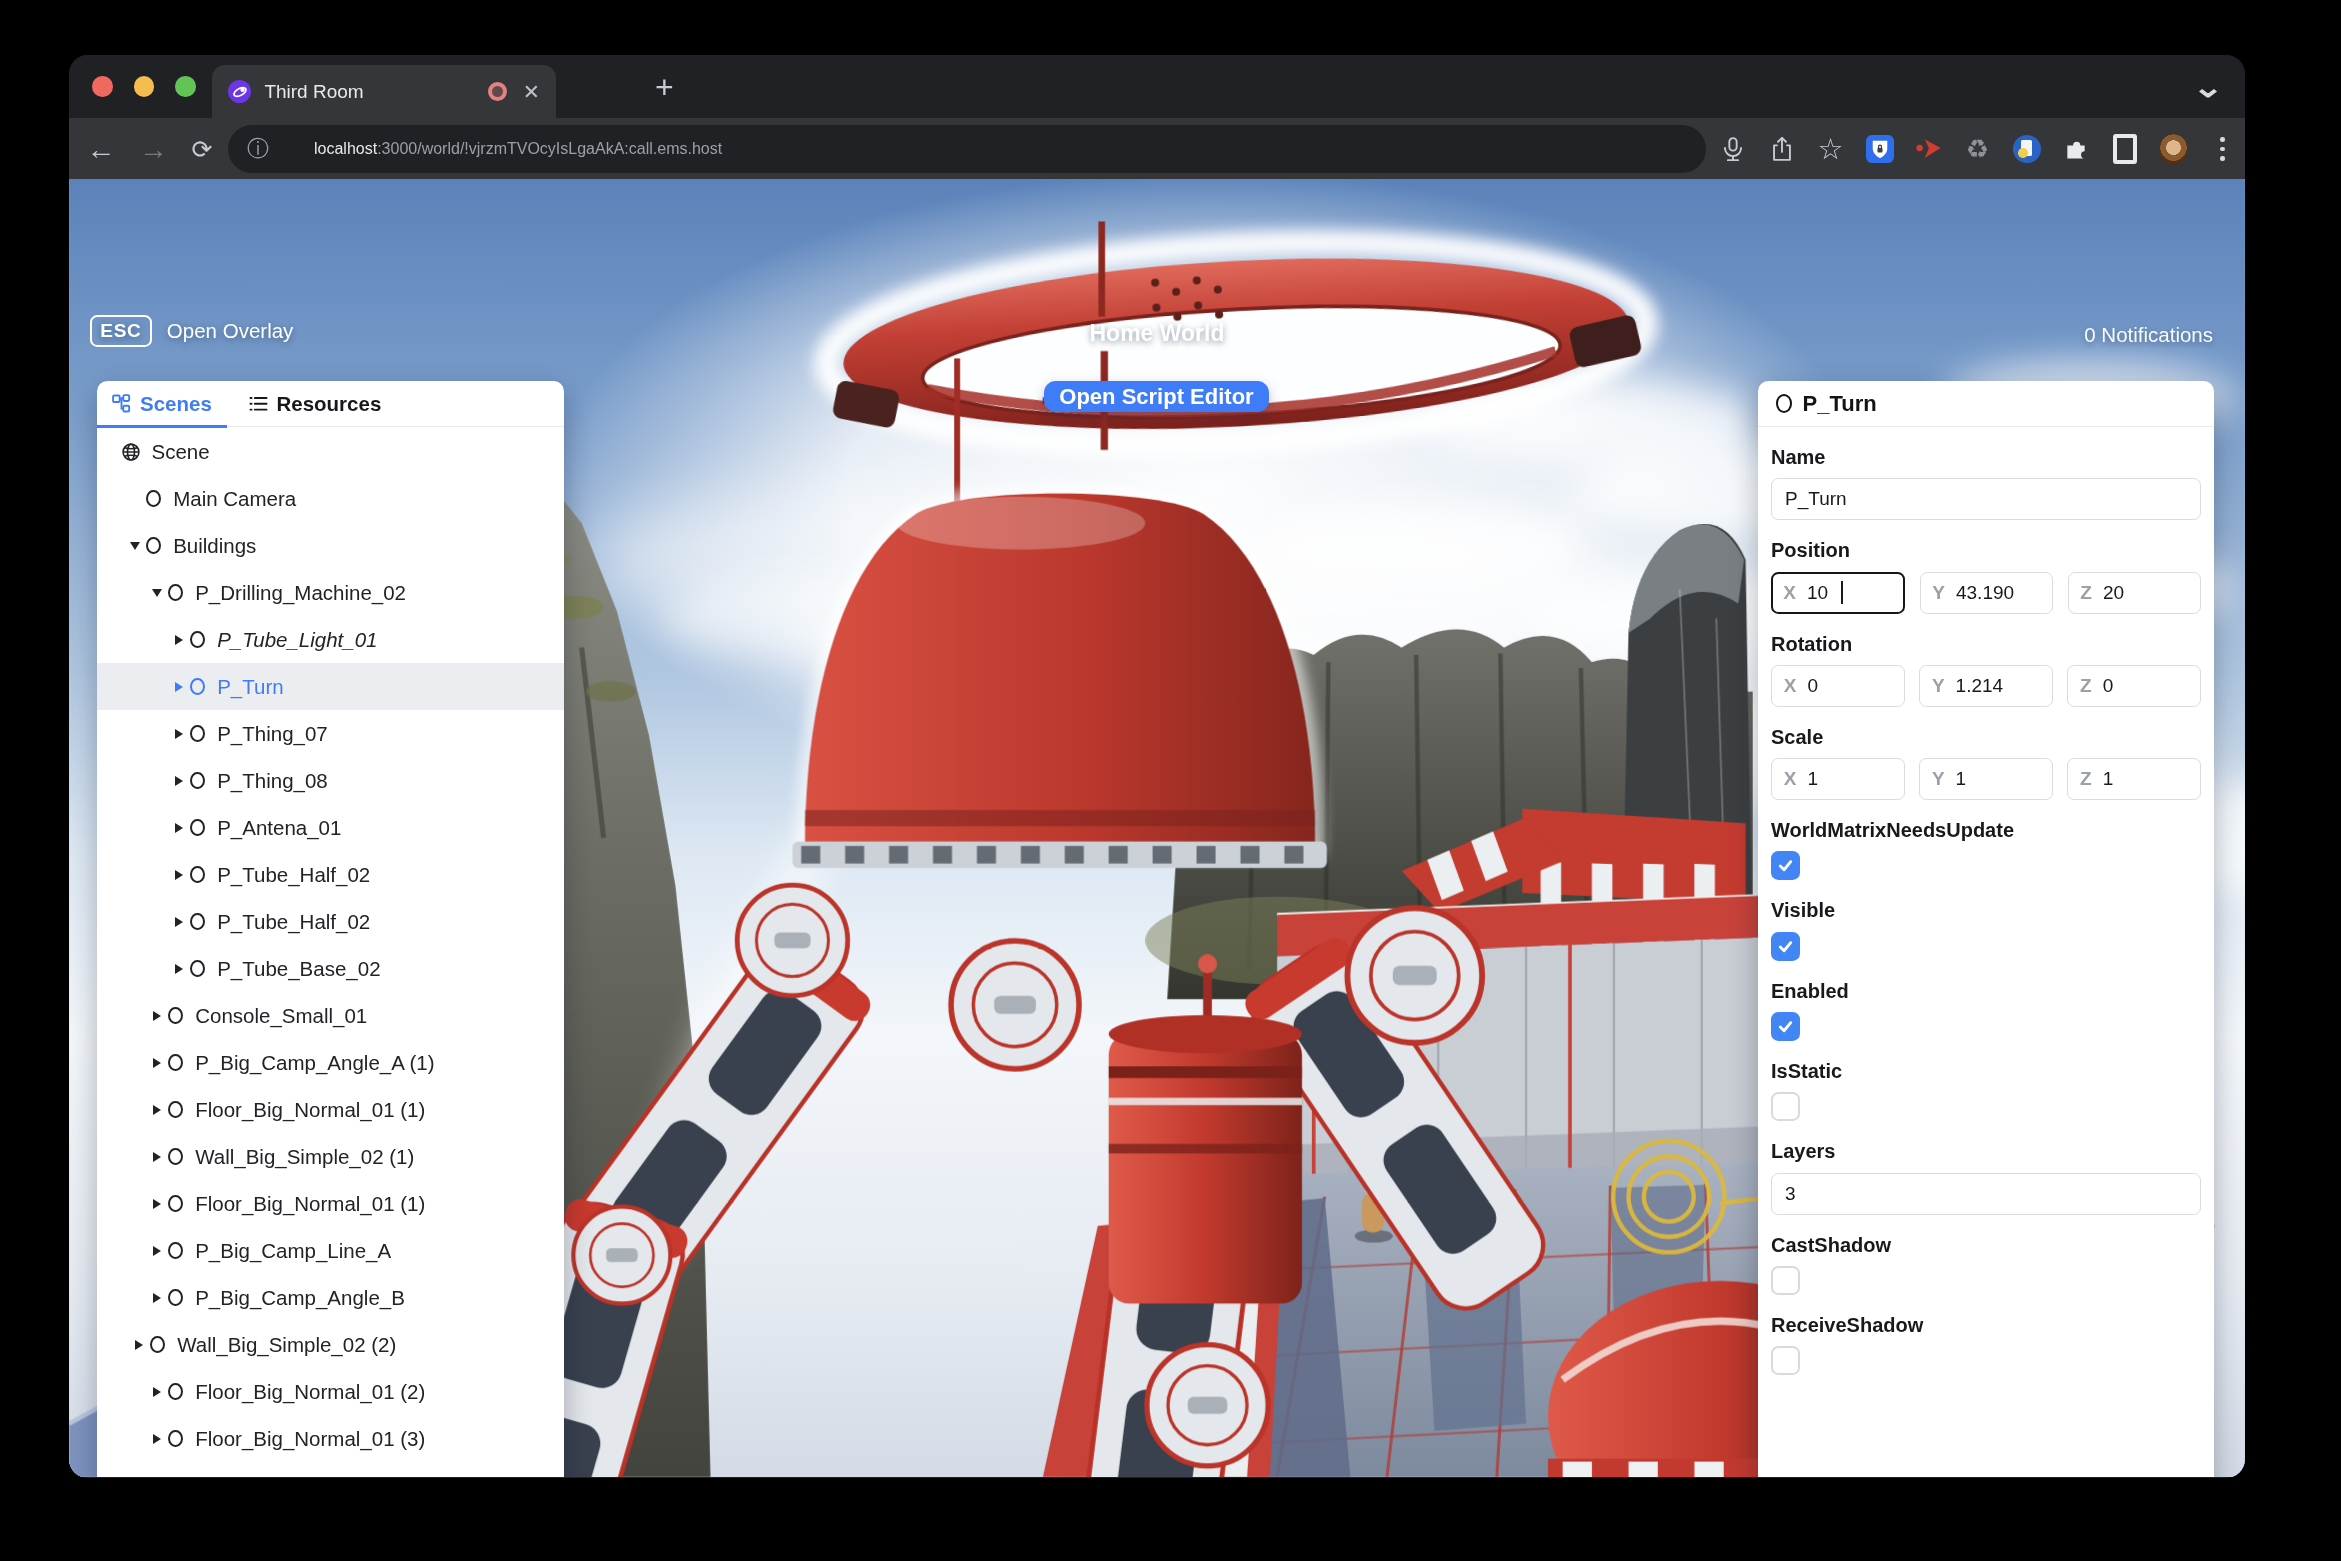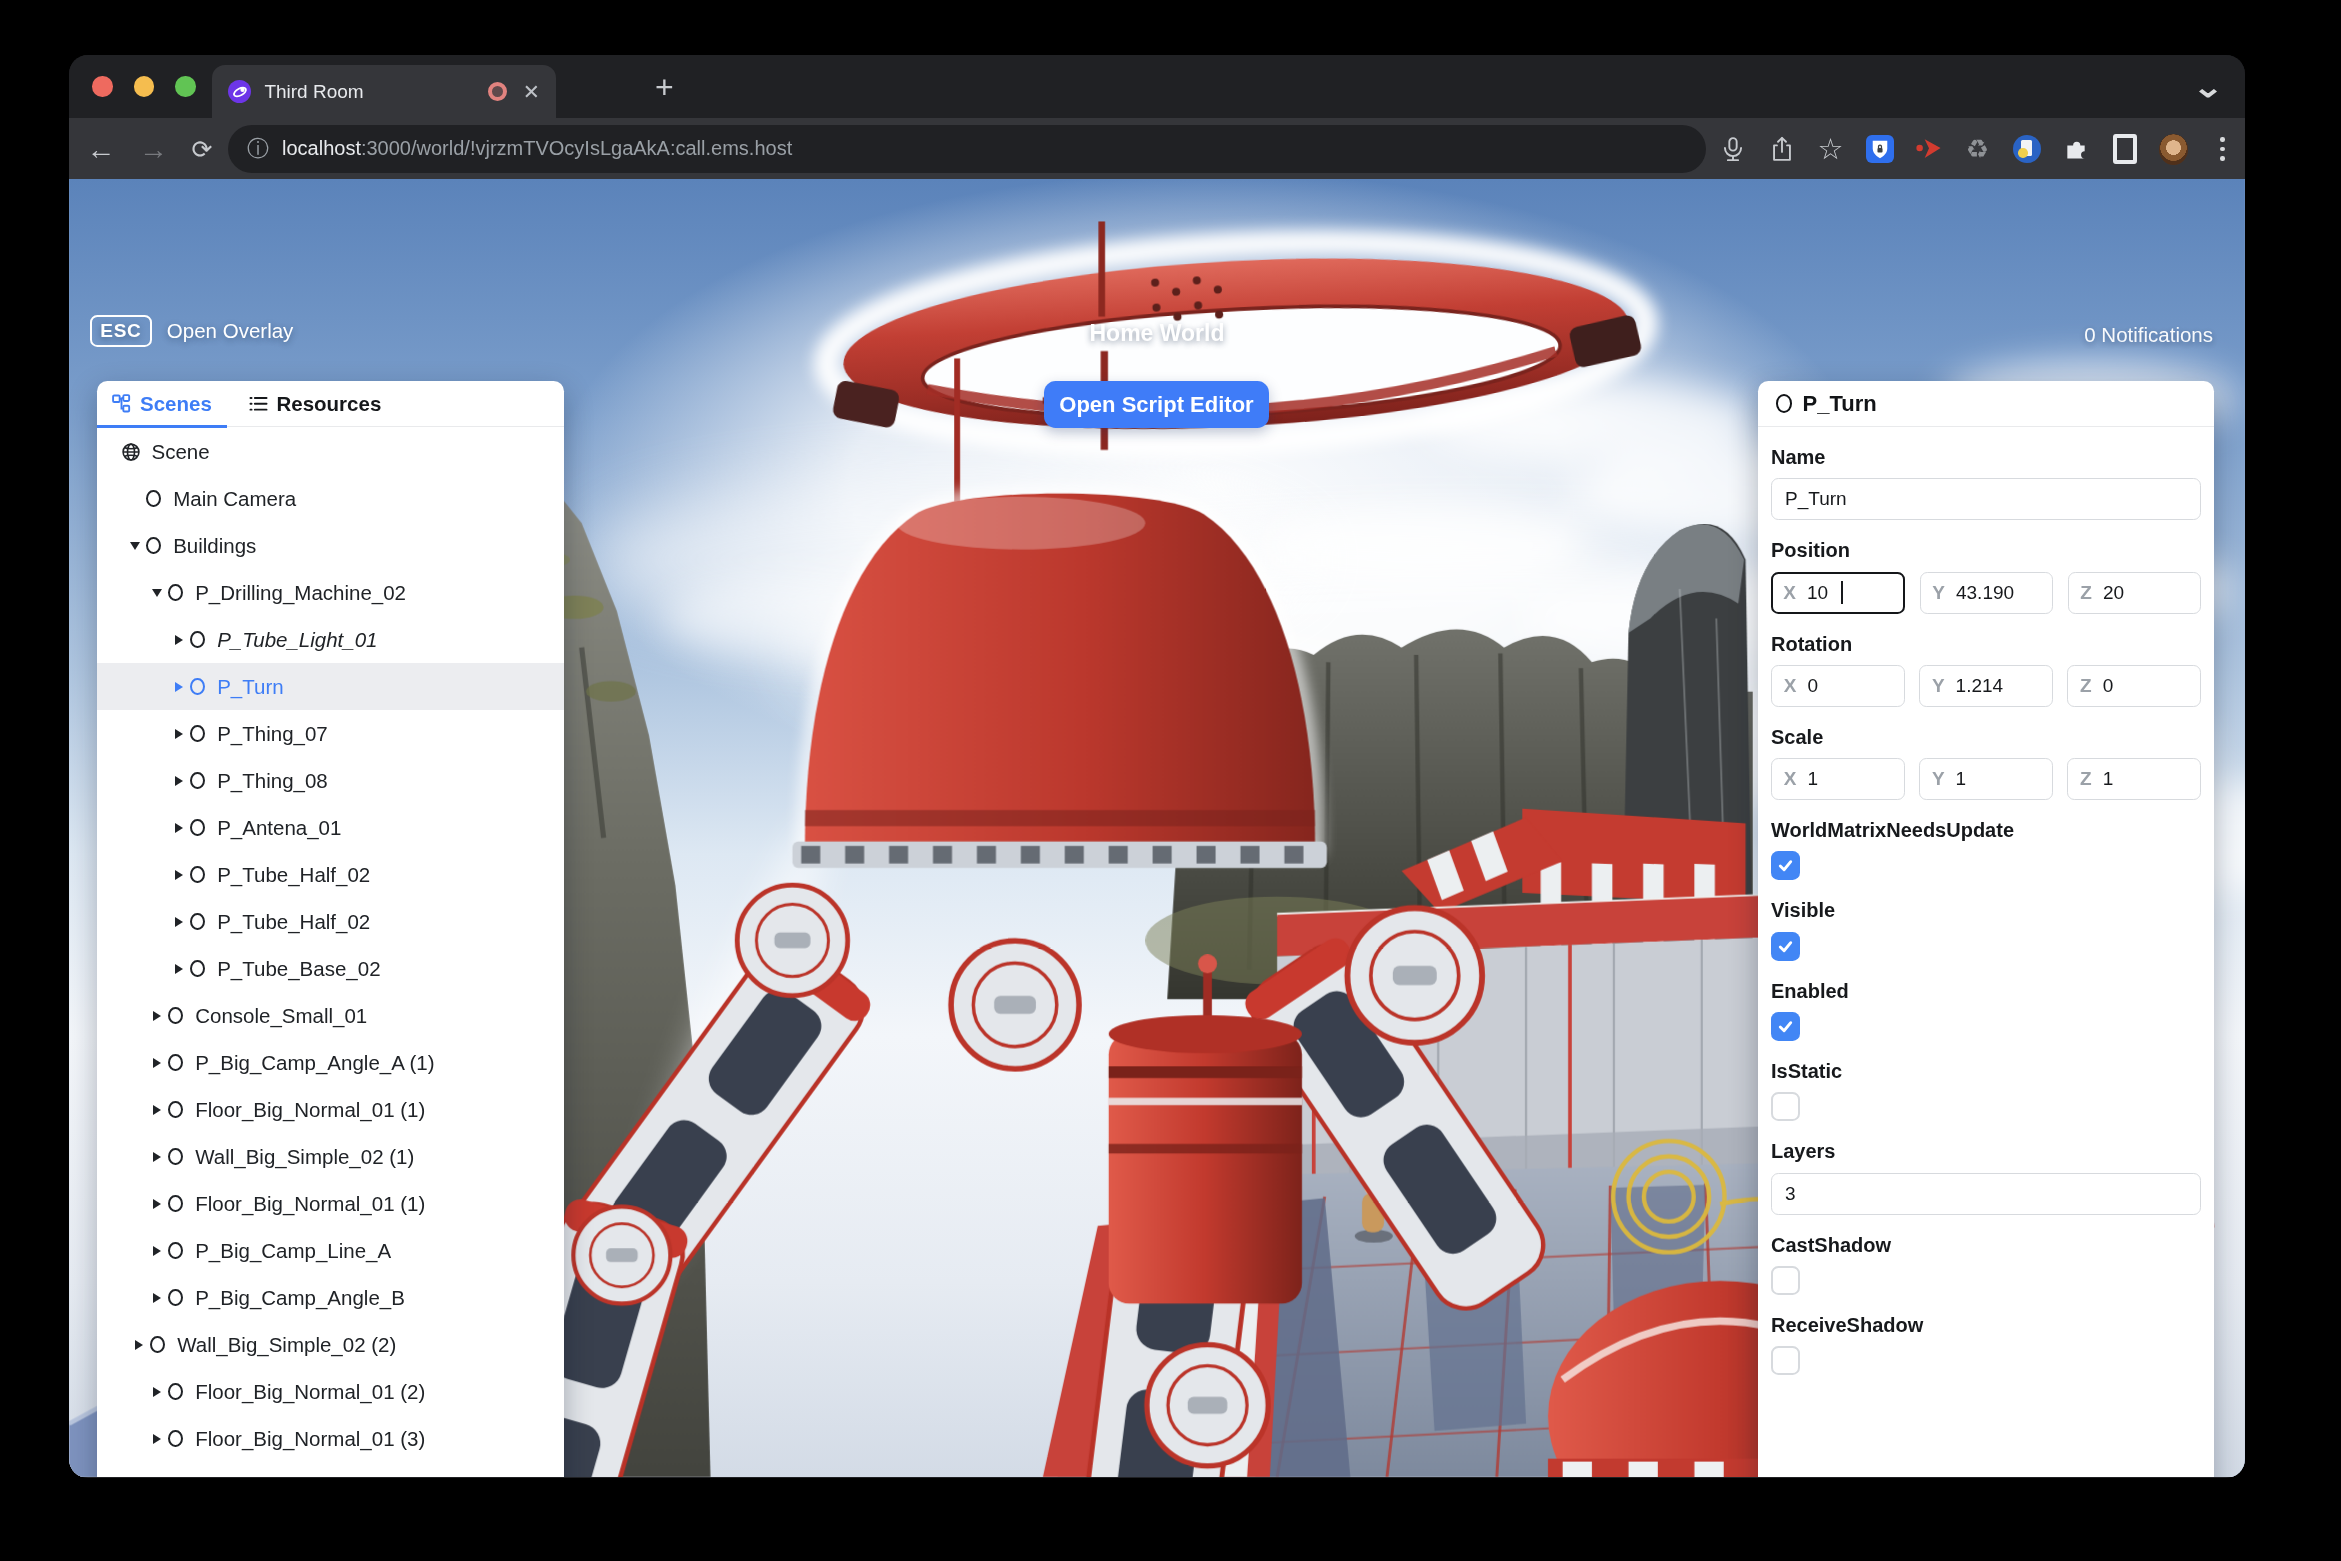--- a/index.html
+++ b/index.html
@@ -20,21 +20,21 @@
   .newtab{position:absolute;left:586px;top:16px;color:#c7cace;font-size:32px;font-weight:300;line-height:32px;}
   .strip-chevron{position:absolute;right:25px;top:17.6px;color:#d8dadc;font-size:29px;line-height:29px;font-weight:700;transform:scaleX(1.3);}
   .toolbar{position:absolute;left:0;top:63px;width:100%;height:62px;background:#35363a;}
   .navbtns{position:absolute;left:17.6px;top:0;height:62px;display:flex;align-items:center;gap:23.4px;}
   .navbtn{color:#c7cace;font-size:29px;}
   .navbtn.dim{color:#77797d;}
   .navbtn.reload{font-size:25px;}
   .urlpill{position:absolute;left:159px;top:6.6px;width:1478px;height:48px;border-radius:24px;background:#202124;
     display:flex;align-items:center;padding:0 19px;box-sizing:border-box;}
   .info-ic{color:#9aa0a6;font-size:22px;margin-right:13px;}
-  .url{font-size:20px;white-space:nowrap;}
+  .url{font-size:16px;white-space:nowrap;margin-left:32px;}
   .url .host{color:#e8eaed;}
   .url .rest{color:#9aa0a6;}
   .tb-icons{position:absolute;left:1649px;top:0;height:62px;display:flex;align-items:center;gap:20px;}
   .ic{width:29px;height:29px;display:flex;align-items:center;justify-content:center;flex:0 0 auto;}
   .glyph{color:#c7cace;font-size:25px;line-height:25px;}
   .bw{width:28px;height:28px;border-radius:5.9px;background:#2f6fed;display:flex;align-items:center;justify-content:center;}
   .dr{width:28px;height:28px;border-radius:50%;background:#2a63c4;position:relative;overflow:hidden;}
   .dr .doc{position:absolute;left:8px;top:5.1px;width:11.7px;height:16px;background:#f2f4f6;border-radius:1.5px;}
   .dr .moon{position:absolute;left:5.9px;top:13px;width:9.5px;height:9.5px;border-radius:50%;background:#f0cf4e;}
   .sidebar-ic{width:16px;height:22px;border:4.4px solid #e8eaed;border-radius:2.9px;}
@@ -46,21 +46,21 @@
   .content{position:absolute;left:0;top:124px;width:2176px;height:1298px;overflow:hidden;background:#9db4d4;}
   .scene{position:absolute;left:0;top:0;}
   
   .hud-left{position:absolute;left:20.5px;top:136px;display:flex;align-items:center;gap:14.6px;color:#fff;
     text-shadow:0 1.5px 5.9px rgba(20,40,70,.45);}
   .esc-badge{border:2.2px solid #fff;border-radius:7.3px;padding:2.9px 8.8px;font-size:19px;font-weight:700;letter-spacing:0.7px;}
   .hud-label{font-size:20.5px;}
   .hud-title{position:absolute;left:0;top:141px;width:100%;text-align:center;color:#fff;font-size:23px;font-weight:700;
     text-shadow:0 1.5px 5.9px rgba(20,40,70,.45);}
   .hud-notif{position:absolute;right:32px;top:144px;color:#fff;font-size:20.5px;text-shadow:0 1.5px 5.9px rgba(20,40,70,.4);opacity:.95;}
-  .script-btn{position:absolute;left:975px;top:202px;width:225px;height:47px;border-radius:11.7px;background:#3f7cf8;
+  .script-btn{position:absolute;left:975px;top:202px;width:225px;height:31px;border-radius:11.7px;background:#3f7cf8;
     color:#fff;font-size:22px;font-weight:700;display:flex;align-items:center;justify-content:center;
     box-shadow:0 4.4px 13px rgba(20,40,90,.25);}
   
   .panel{position:absolute;background:#fff;border-radius:10.3px;box-shadow:0 10.3px 29px rgba(10,20,40,.30);overflow:hidden;}
   .left-panel{left:28px;top:202px;width:467px;height:1175px;}
   .right-panel{left:1689px;top:202px;width:456px;height:1163px;}
   .ptabs{height:45px;border-bottom:1.5px solid #e9eaec;display:flex;align-items:stretch;}
   .ptab{display:flex;align-items:center;justify-content:center;gap:8.8px;font-size:20.5px;font-weight:700;position:relative;color:#16181b;}
   .ptab.scenes{width:130px;color:#3e7df6;}
   .ptab.scenes::after{content:"";position:absolute;left:0;bottom:-1.5px;width:100%;height:2.9px;background:#3e7df6;}

